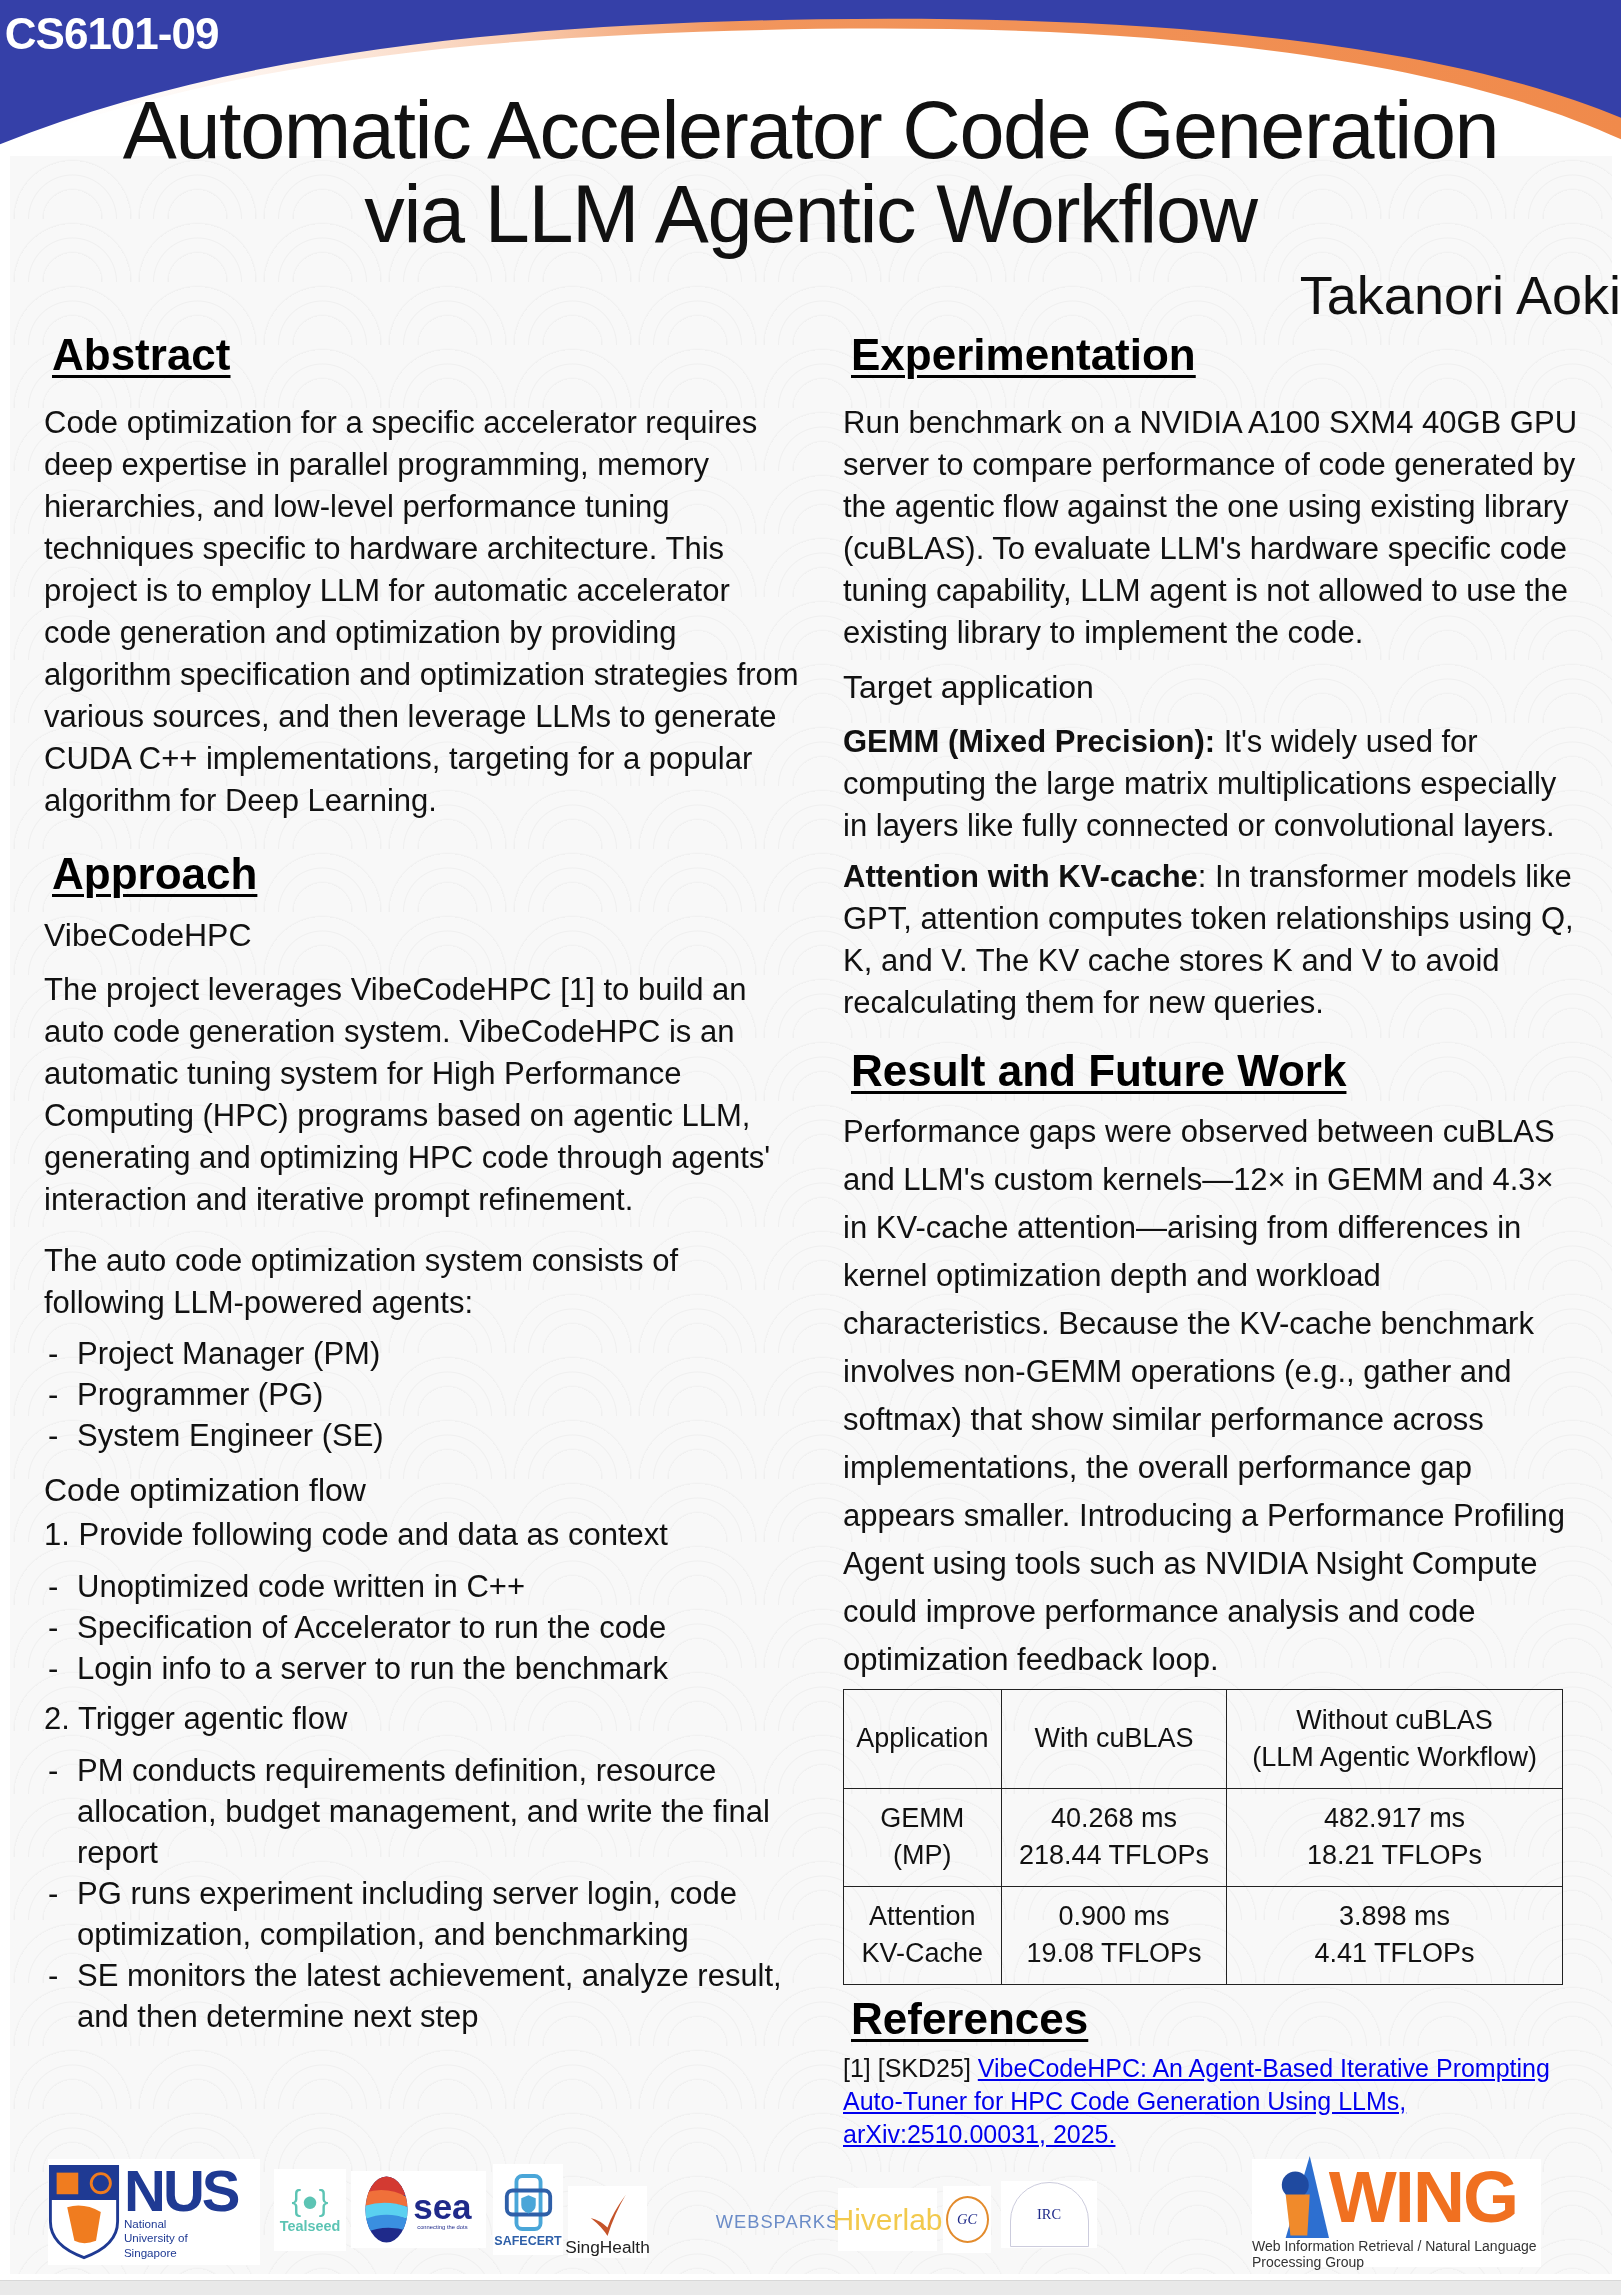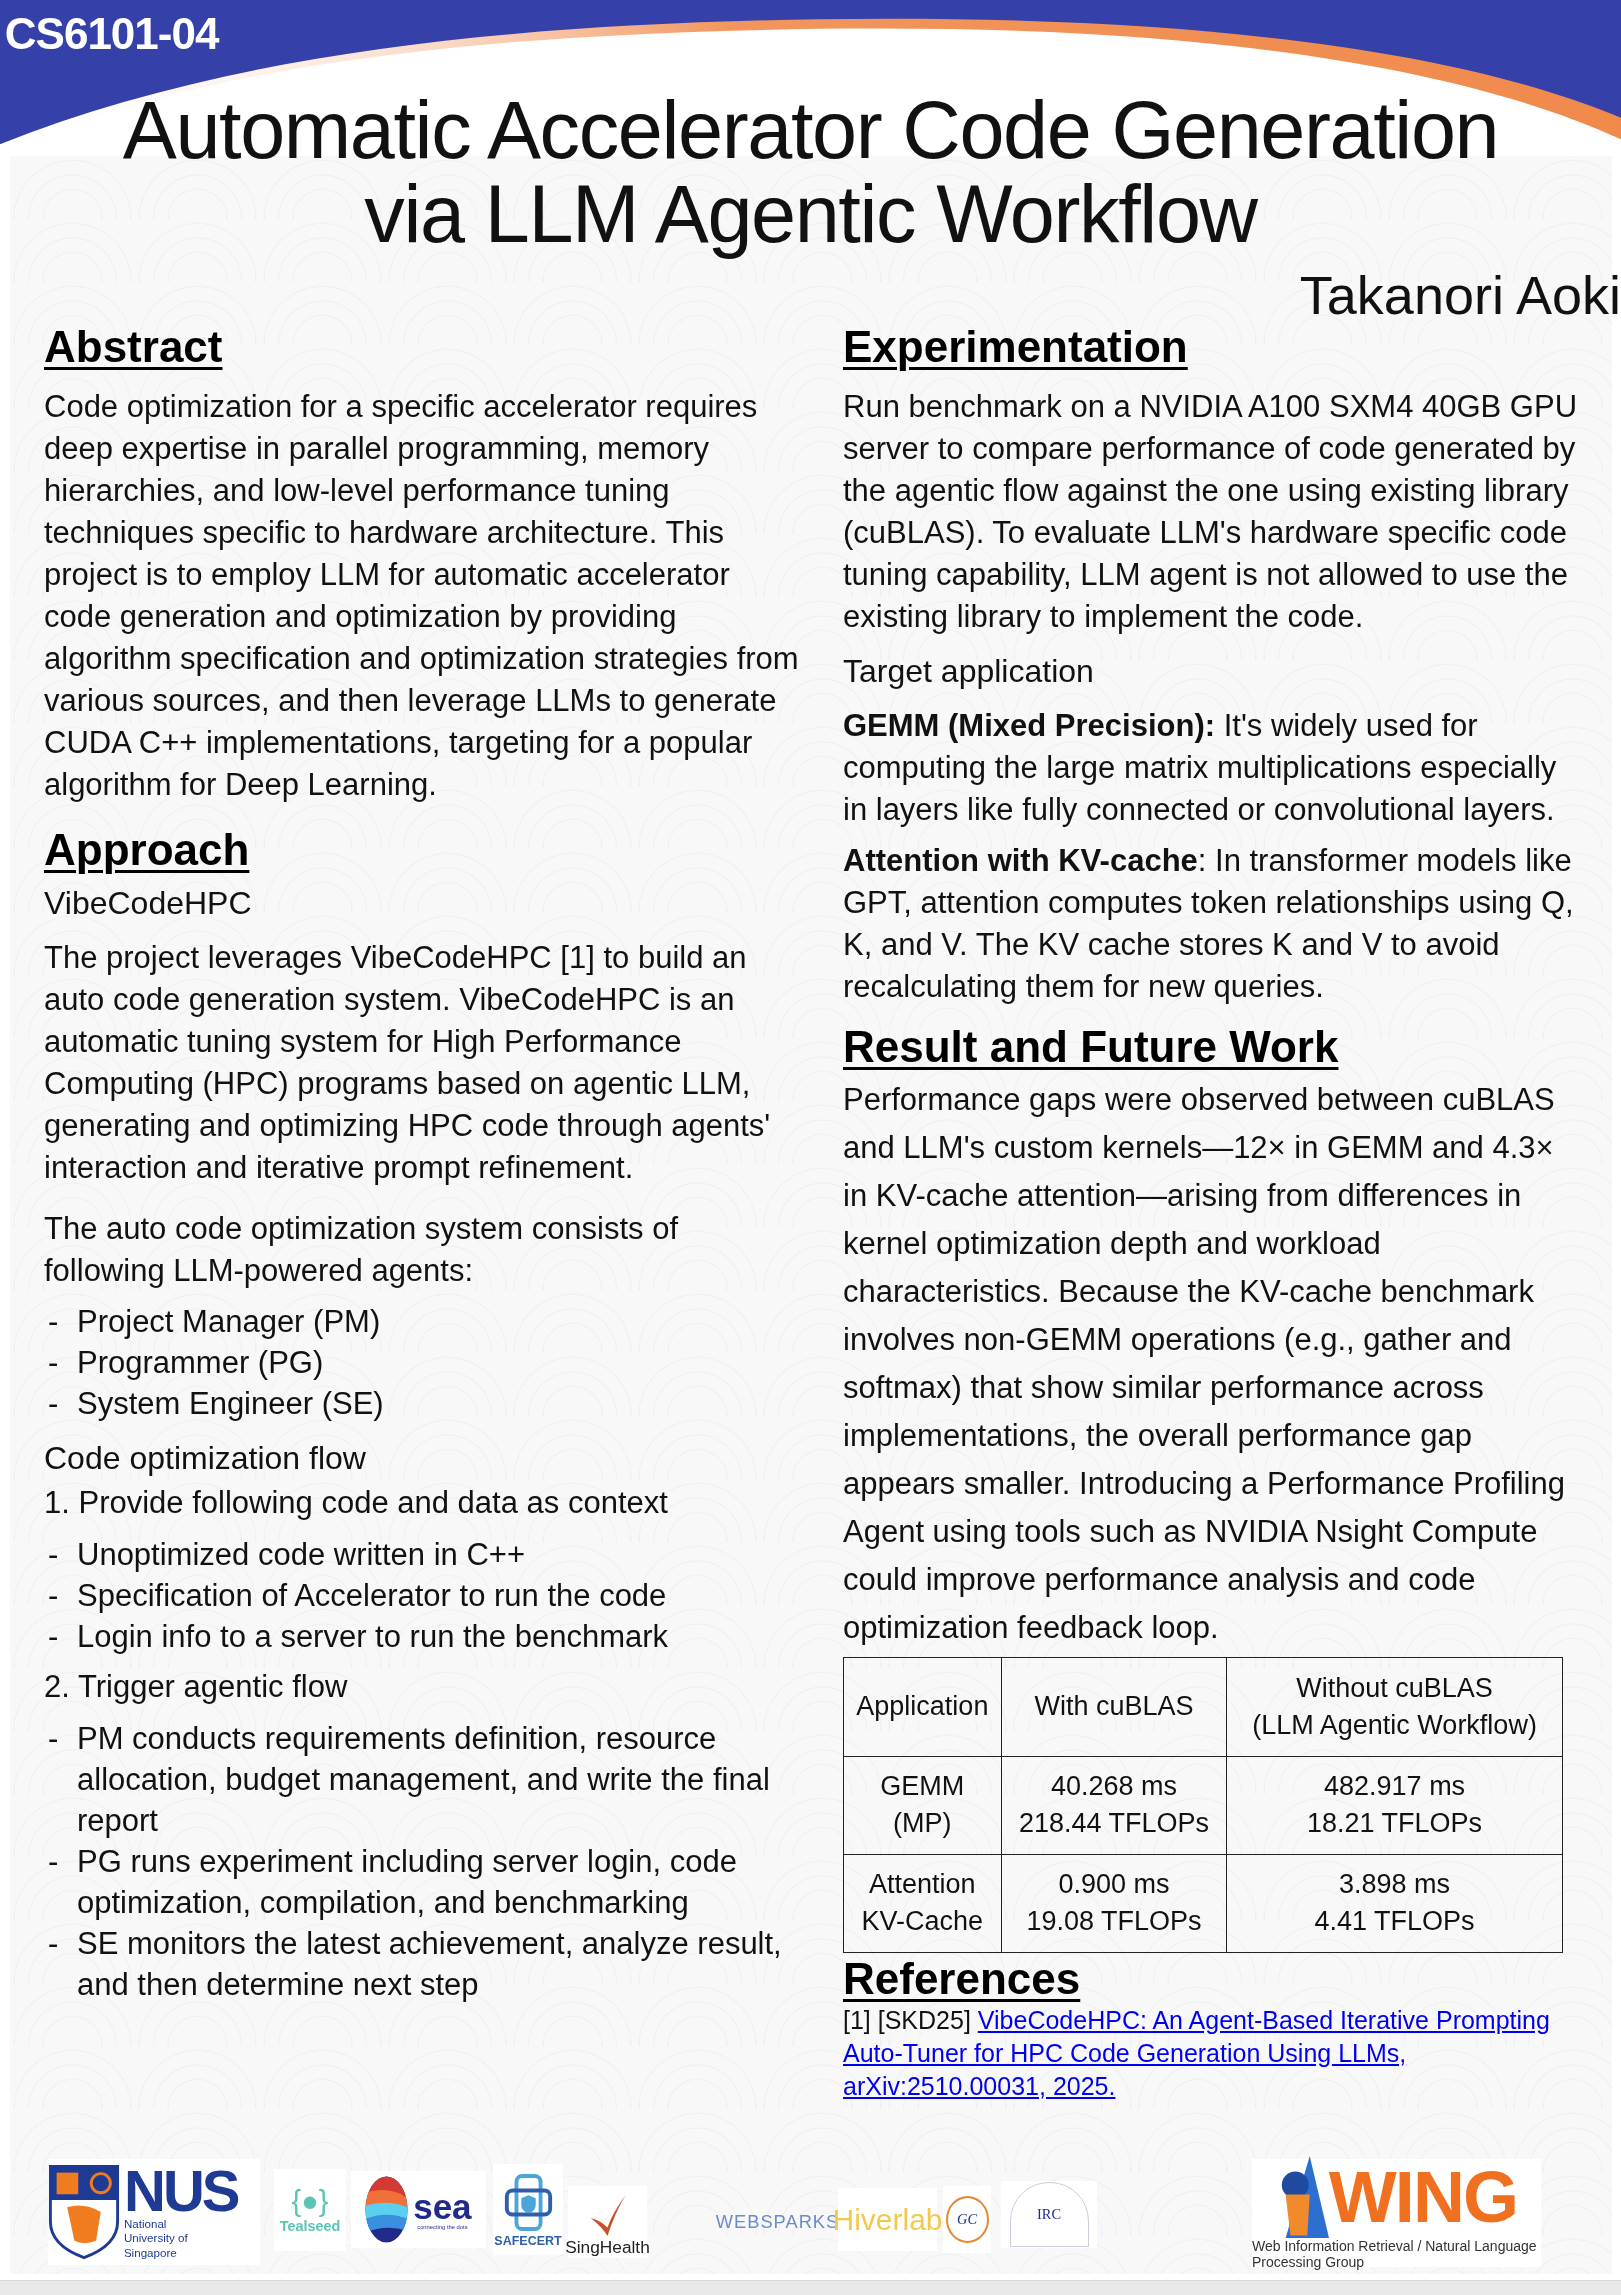--- a/index.html
+++ b/index.html
@@ -27,21 +27,21 @@
   }
   .title.l1 { top:87px; }
   .title.l2 { top:171px; }
   .author { position:absolute; left:0; width:1621px; top:264px; text-align:right; font-size:54px; color:#111; }
 
   .col { position:absolute; top:318px; }
   .col-left { left:44px; width:756px; }
   .col-right { left:843px; width:737px; }
 
   h2 {
-    margin:0; font-size:44px; font-weight:bold; text-decoration:underline; text-decoration-thickness:2.9px;
+    margin:8px; font-size:44px; font-weight:bold; text-decoration:underline; text-decoration-thickness:2.9px;
     text-underline-offset:4.8px; line-height:58px; color:#000;
   }
   .sub { font-size:32px; text-decoration-thickness:1.4px; text-underline-offset:3.9px; margin:0; line-height:48px; }
   p { margin:0; font-size:31px; line-height:42px; }
   .gap-s { height:9.6px; }
   .gap-m { height:15.4px; }
   ul.dash { list-style:none; margin:0; padding:0; }
   ul.dash li { position:relative; padding-left:33px; font-size:31px; line-height:41px; }
   ul.dash li::before { content:"-"; position:absolute; left:3.9px; }
   .result p { line-height:48px; }
@@ -70,21 +70,21 @@
     <linearGradient id="orangeFade" x1="0" y1="0" x2="1" y2="0">
       <stop offset="0" stop-color="#ffffff" stop-opacity="0"></stop>
       <stop offset="0.45" stop-color="#f08a4b" stop-opacity="0.9"></stop>
       <stop offset="1" stop-color="#f08a4b"></stop>
     </linearGradient>
   </defs>
   <path d="M0,0 L3368,0 L3368,290 C3000,120 2400,50 1700,60 C1100,70 500,110 0,310 Z" fill="url(#orangeFade)"></path>
   <path d="M0,0 L3368,0 L3368,245 C3000,90 2400,30 1700,40 C1100,50 500,100 0,300 Z" fill="#3540a8"></path>
 </svg>
 
-<div class="course-code">CS6101-04</div>
+<div class="course-code">CS6101-09</div>
 <div class="title l1">Automatic Accelerator Code Generation</div>
 <div class="title l2">via LLM Agentic Workflow</div>
 <div class="author">Takanori Aoki</div>
 
 <div class="col col-left">
   <section>
     <h2>Abstract</h2>
     <div class="gap-s"></div>
     <p>Code optimization for a specific accelerator requires deep expertise in parallel programming, memory hierarchies, and low-level performance tuning techniques specific to hardware architecture. This project is to employ LLM for automatic accelerator code generation and optimization by providing algorithm specification and optimization strategies from various sources, and then leverage LLMs to generate CUDA C++ implementations, targeting for a popular algorithm for Deep Learning.</p>
   </section>

